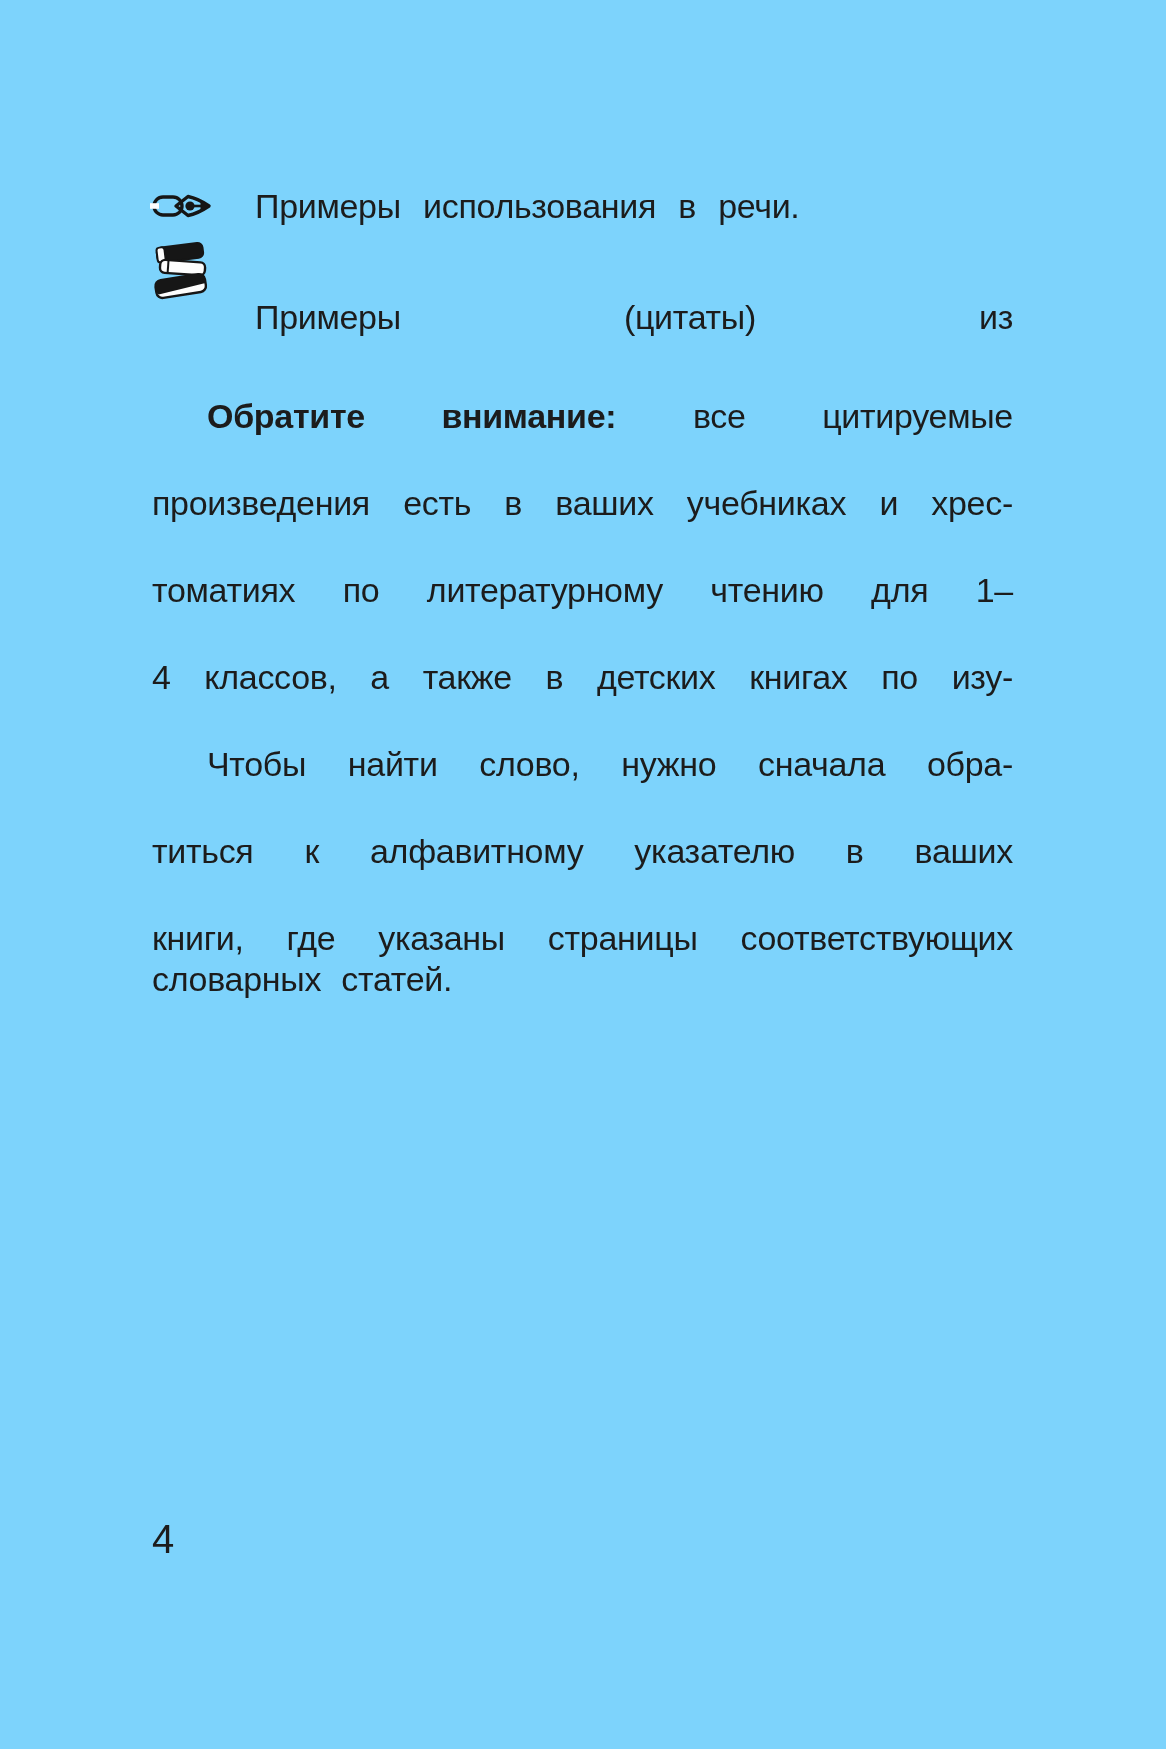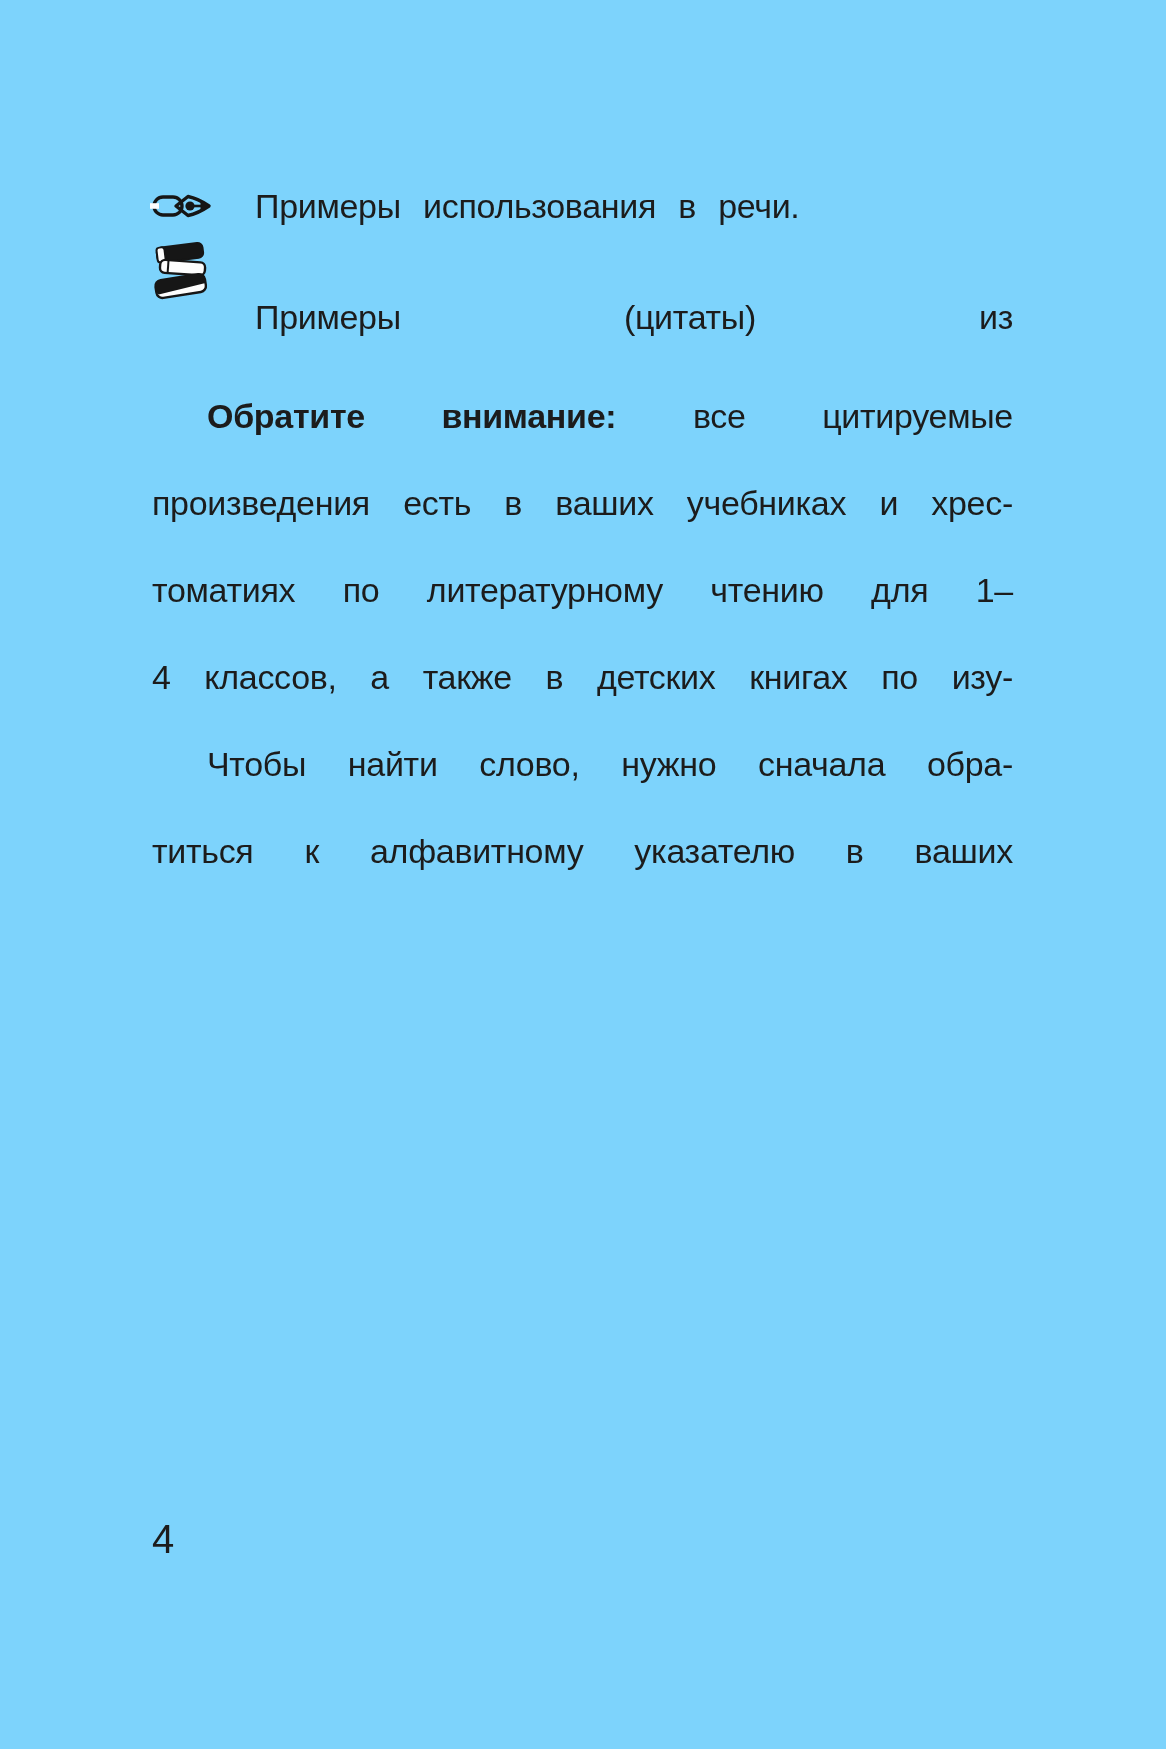--- a/index.html
+++ b/index.html
@@ -132,17 +132,25 @@
         <span>обра-</span>
       </div>
     <div class="jline">
         <span>титься</span>
         <span>к</span>
         <span>алфавитному</span>
         <span>указателю</span>
         <span>в</span>
         <span>ваших</span>
       </div>
+    <div class="jline">
+        <span>книги,</span>
+        <span>где</span>
+        <span>указаны</span>
+        <span>страницы</span>
+        <span>соответствующих</span>
+      </div>
+    <div class="pline">словарных статей.</div>
   </div>
 
   <div class="page-number">4</div>
 
 </div>
 
 </body></html>

